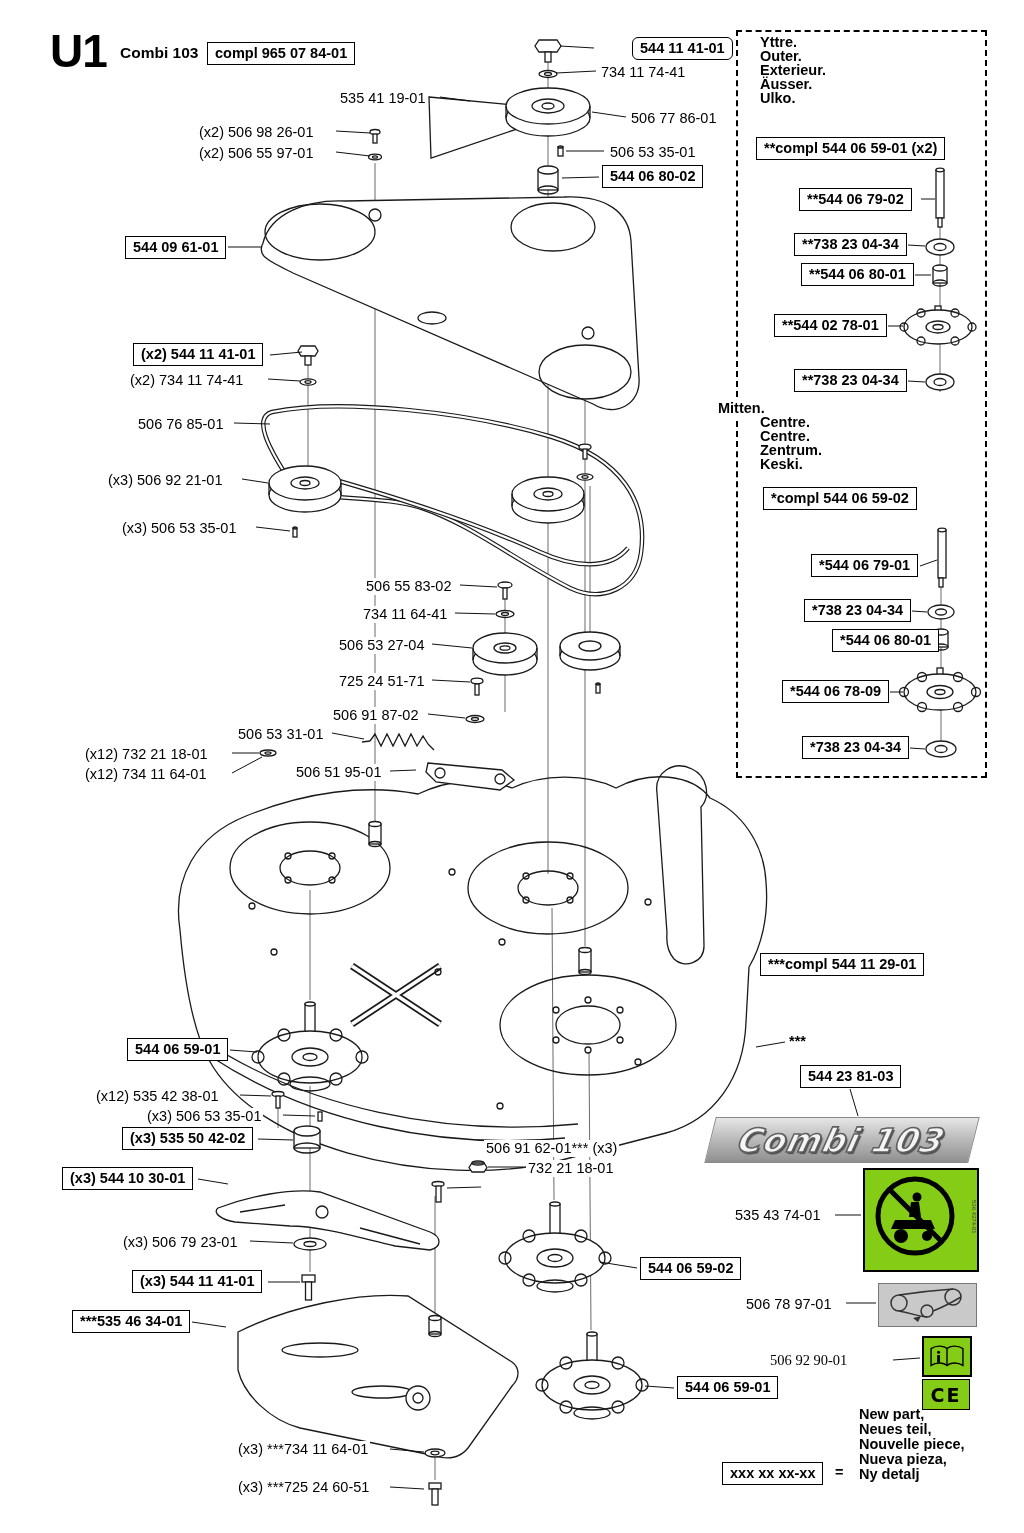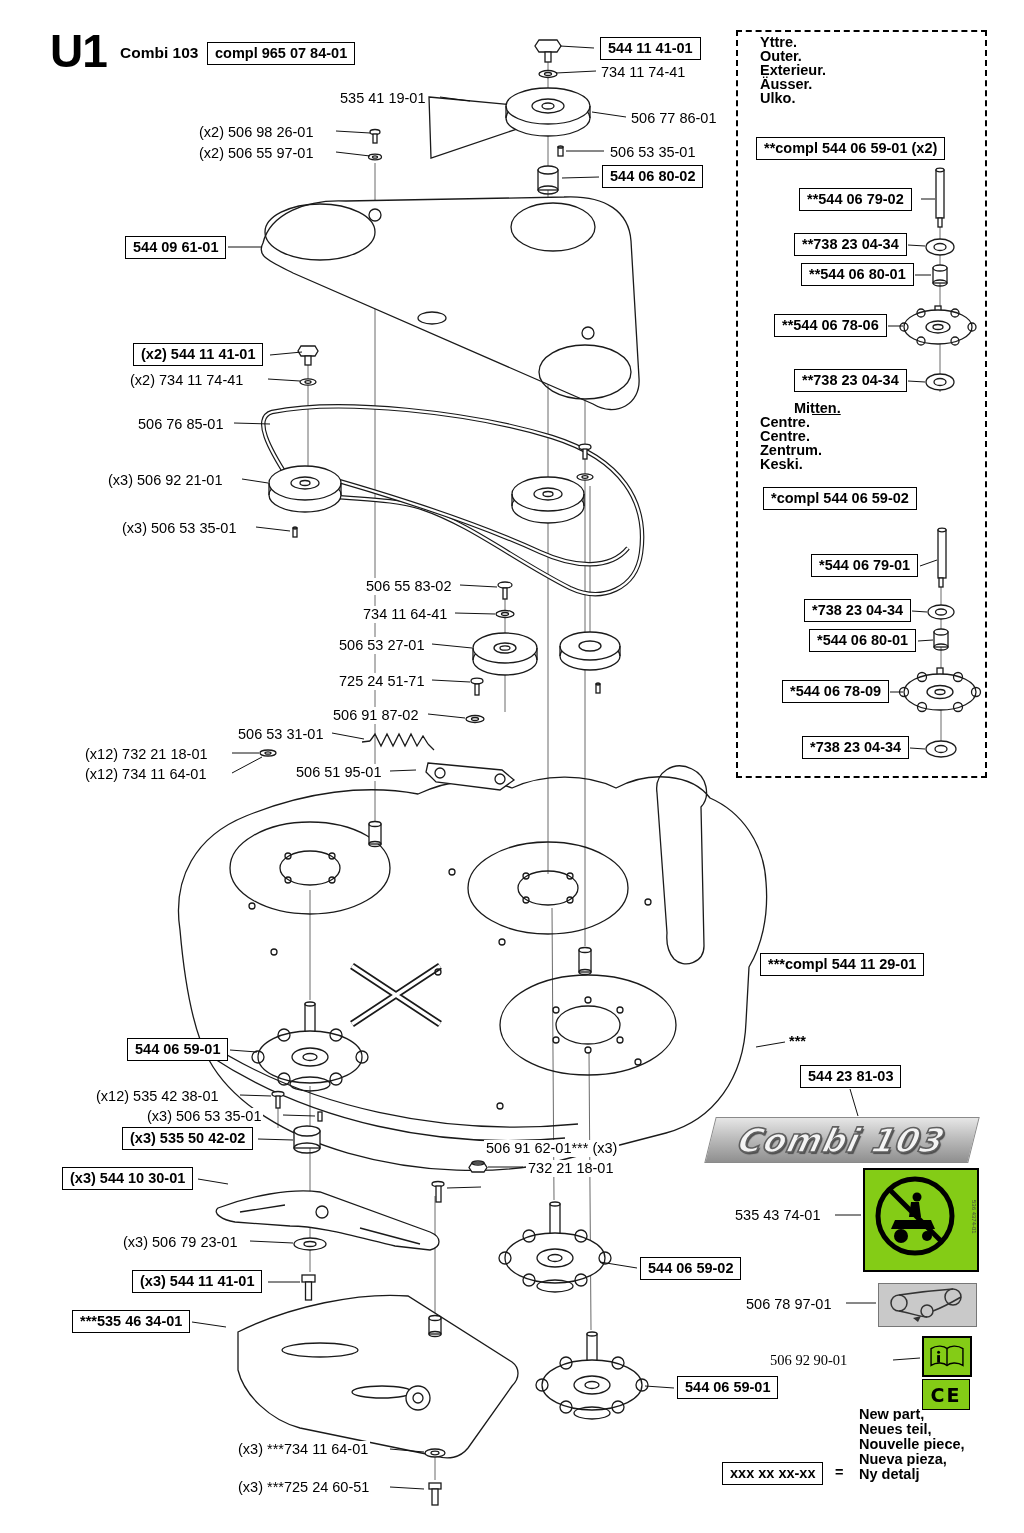--- a/index.html
+++ b/index.html
@@ -384,63 +384,63 @@
     </g>
   </svg>
 
   <div class="dashed-panel"></div>
 
   <div id="hdr-ref">U1</div>
   <div id="hdr-model">Combi 103</div>
   <div id="hdr-compl" class="lbl boxed">compl 965 07 84-01</div>
 
   <div id="label-layer">
-      <div class="lbl boxed" style="left: 600px; top: 37px;">544 11 41-01</div>
+      <div class="lbl boxed" style="left: 632px; top: 37px; border-radius: 6px;">544 11 41-01</div>
       <div class="lbl" style="left: 599px; top: 64px;">734 11 74-41</div>
       <div class="lbl" style="left: 338px; top: 90px;">535 41 19-01</div>
       <div class="lbl" style="left: 629px; top: 110px;">506 77 86-01</div>
       <div class="lbl" style="left: 197px; top: 124px;"><b>(x2) </b>506 98 26-01</div>
       <div class="lbl" style="left: 197px; top: 145px;"><b>(x2) </b>506 55 97-01</div>
       <div class="lbl" style="left: 608px; top: 144px;">506 53 35-01</div>
       <div class="lbl boxed" style="left: 602px; top: 165px;">544 06 80-02</div>
       <div class="lbl boxed" style="left: 125px; top: 236px;">544 09 61-01</div>
       <div class="lbl boxed" style="left: 133px; top: 343px;">(x2) 544 11 41-01</div>
       <div class="lbl" style="left: 128px; top: 372px;"><b>(x2) </b>734 11 74-41</div>
       <div class="lbl" style="left: 136px; top: 416px;">506 76 85-01</div>
       <div class="lbl" style="left: 106px; top: 472px;"><b>(x3) </b>506 92 21-01</div>
       <div class="lbl" style="left: 120px; top: 520px;"><b>(x3) </b>506 53 35-01</div>
       <div class="lbl" style="left: 364px; top: 578px;">506 55 83-02</div>
       <div class="lbl" style="left: 361px; top: 606px;">734 11 64-41</div>
-      <div class="lbl" style="left: 337px; top: 637px;">506 53 27-01</div>
+      <div class="lbl" style="left: 337px; top: 637px;">506 53 27-04</div>
       <div class="lbl" style="left: 337px; top: 673px;">725 24 51-71</div>
       <div class="lbl" style="left: 331px; top: 707px;">506 91 87-02</div>
       <div class="lbl" style="left: 236px; top: 726px;">506 53 31-01</div>
       <div class="lbl" style="left: 83px; top: 746px;"><b>(x12) </b>732 21 18-01</div>
       <div class="lbl" style="left: 83px; top: 766px;"><b>(x12) </b>734 11 64-01</div>
       <div class="lbl" style="left: 294px; top: 764px;">506 51 95-01</div>
       <div class="lbl bold" style="left: 758px; top: 34px;">Yttre.</div>
       <div class="lbl bold" style="left: 758px; top: 48px;">Outer.</div>
       <div class="lbl bold" style="left: 758px; top: 62px;">Exterieur.</div>
       <div class="lbl bold" style="left: 758px; top: 76px;">Äusser.</div>
       <div class="lbl bold" style="left: 758px; top: 90px;">Ulko.</div>
       <div class="lbl boxed" style="left: 756px; top: 137px;">**compl 544 06 59-01 (x2)</div>
       <div class="lbl boxed" style="left: 799px; top: 188px;">**544 06 79-02</div>
       <div class="lbl boxed" style="left: 794px; top: 233px;">**738 23 04-34</div>
       <div class="lbl boxed" style="left: 801px; top: 263px;">**544 06 80-01</div>
-      <div class="lbl boxed" style="left: 774px; top: 314px;">**544 06 78-06</div>
+      <div class="lbl boxed" style="left: 774px; top: 314px;">**544 02 78-01</div>
       <div class="lbl boxed" style="left: 794px; top: 369px;">**738 23 04-34</div>
-      <div class="lbl bold" style="left: 792px; top: 400px; text-decoration: underline;">Mitten.</div>
+      <div class="lbl bold" style="left: 716px; top: 400px;">Mitten.</div>
       <div class="lbl bold" style="left: 758px; top: 414px;">Centre.</div>
       <div class="lbl bold" style="left: 758px; top: 428px;">Centre.</div>
       <div class="lbl bold" style="left: 758px; top: 442px;">Zentrum.</div>
       <div class="lbl bold" style="left: 758px; top: 456px;">Keski.</div>
       <div class="lbl boxed" style="left: 763px; top: 487px;">*compl 544 06 59-02</div>
       <div class="lbl boxed" style="left: 811px; top: 554px;">*544 06 79-01</div>
       <div class="lbl boxed" style="left: 804px; top: 599px;">*738 23 04-34</div>
-      <div class="lbl boxed" style="left: 809px; top: 629px;">*544 06 80-01</div>
+      <div class="lbl boxed" style="left: 832px; top: 629px;">*544 06 80-01</div>
       <div class="lbl boxed" style="left: 782px; top: 680px;">*544 06 78-09</div>
       <div class="lbl boxed" style="left: 802px; top: 736px;">*738 23 04-34</div>
       <div class="lbl boxed" style="left: 760px; top: 953px;">***compl 544 11 29-01</div>
       <div class="lbl boxed" style="left: 127px; top: 1038px;">544 06 59-01</div>
       <div class="lbl" style="left: 94px; top: 1088px;"><b>(x12) </b>535 42 38-01</div>
       <div class="lbl" style="left: 145px; top: 1108px;"><b>(x3) </b>506 53 35-01</div>
       <div class="lbl boxed" style="left: 122px; top: 1127px;">(x3) 535 50 42-02</div>
       <div class="lbl boxed" style="left: 62px; top: 1167px;">(x3) 544 10 30-01</div>
       <div class="lbl" style="left: 526px; top: 1160px;">732 21 18-01</div>
       <div class="lbl" style="left: 484px; top: 1140px;">506 91 62-01*** (x3)</div>

